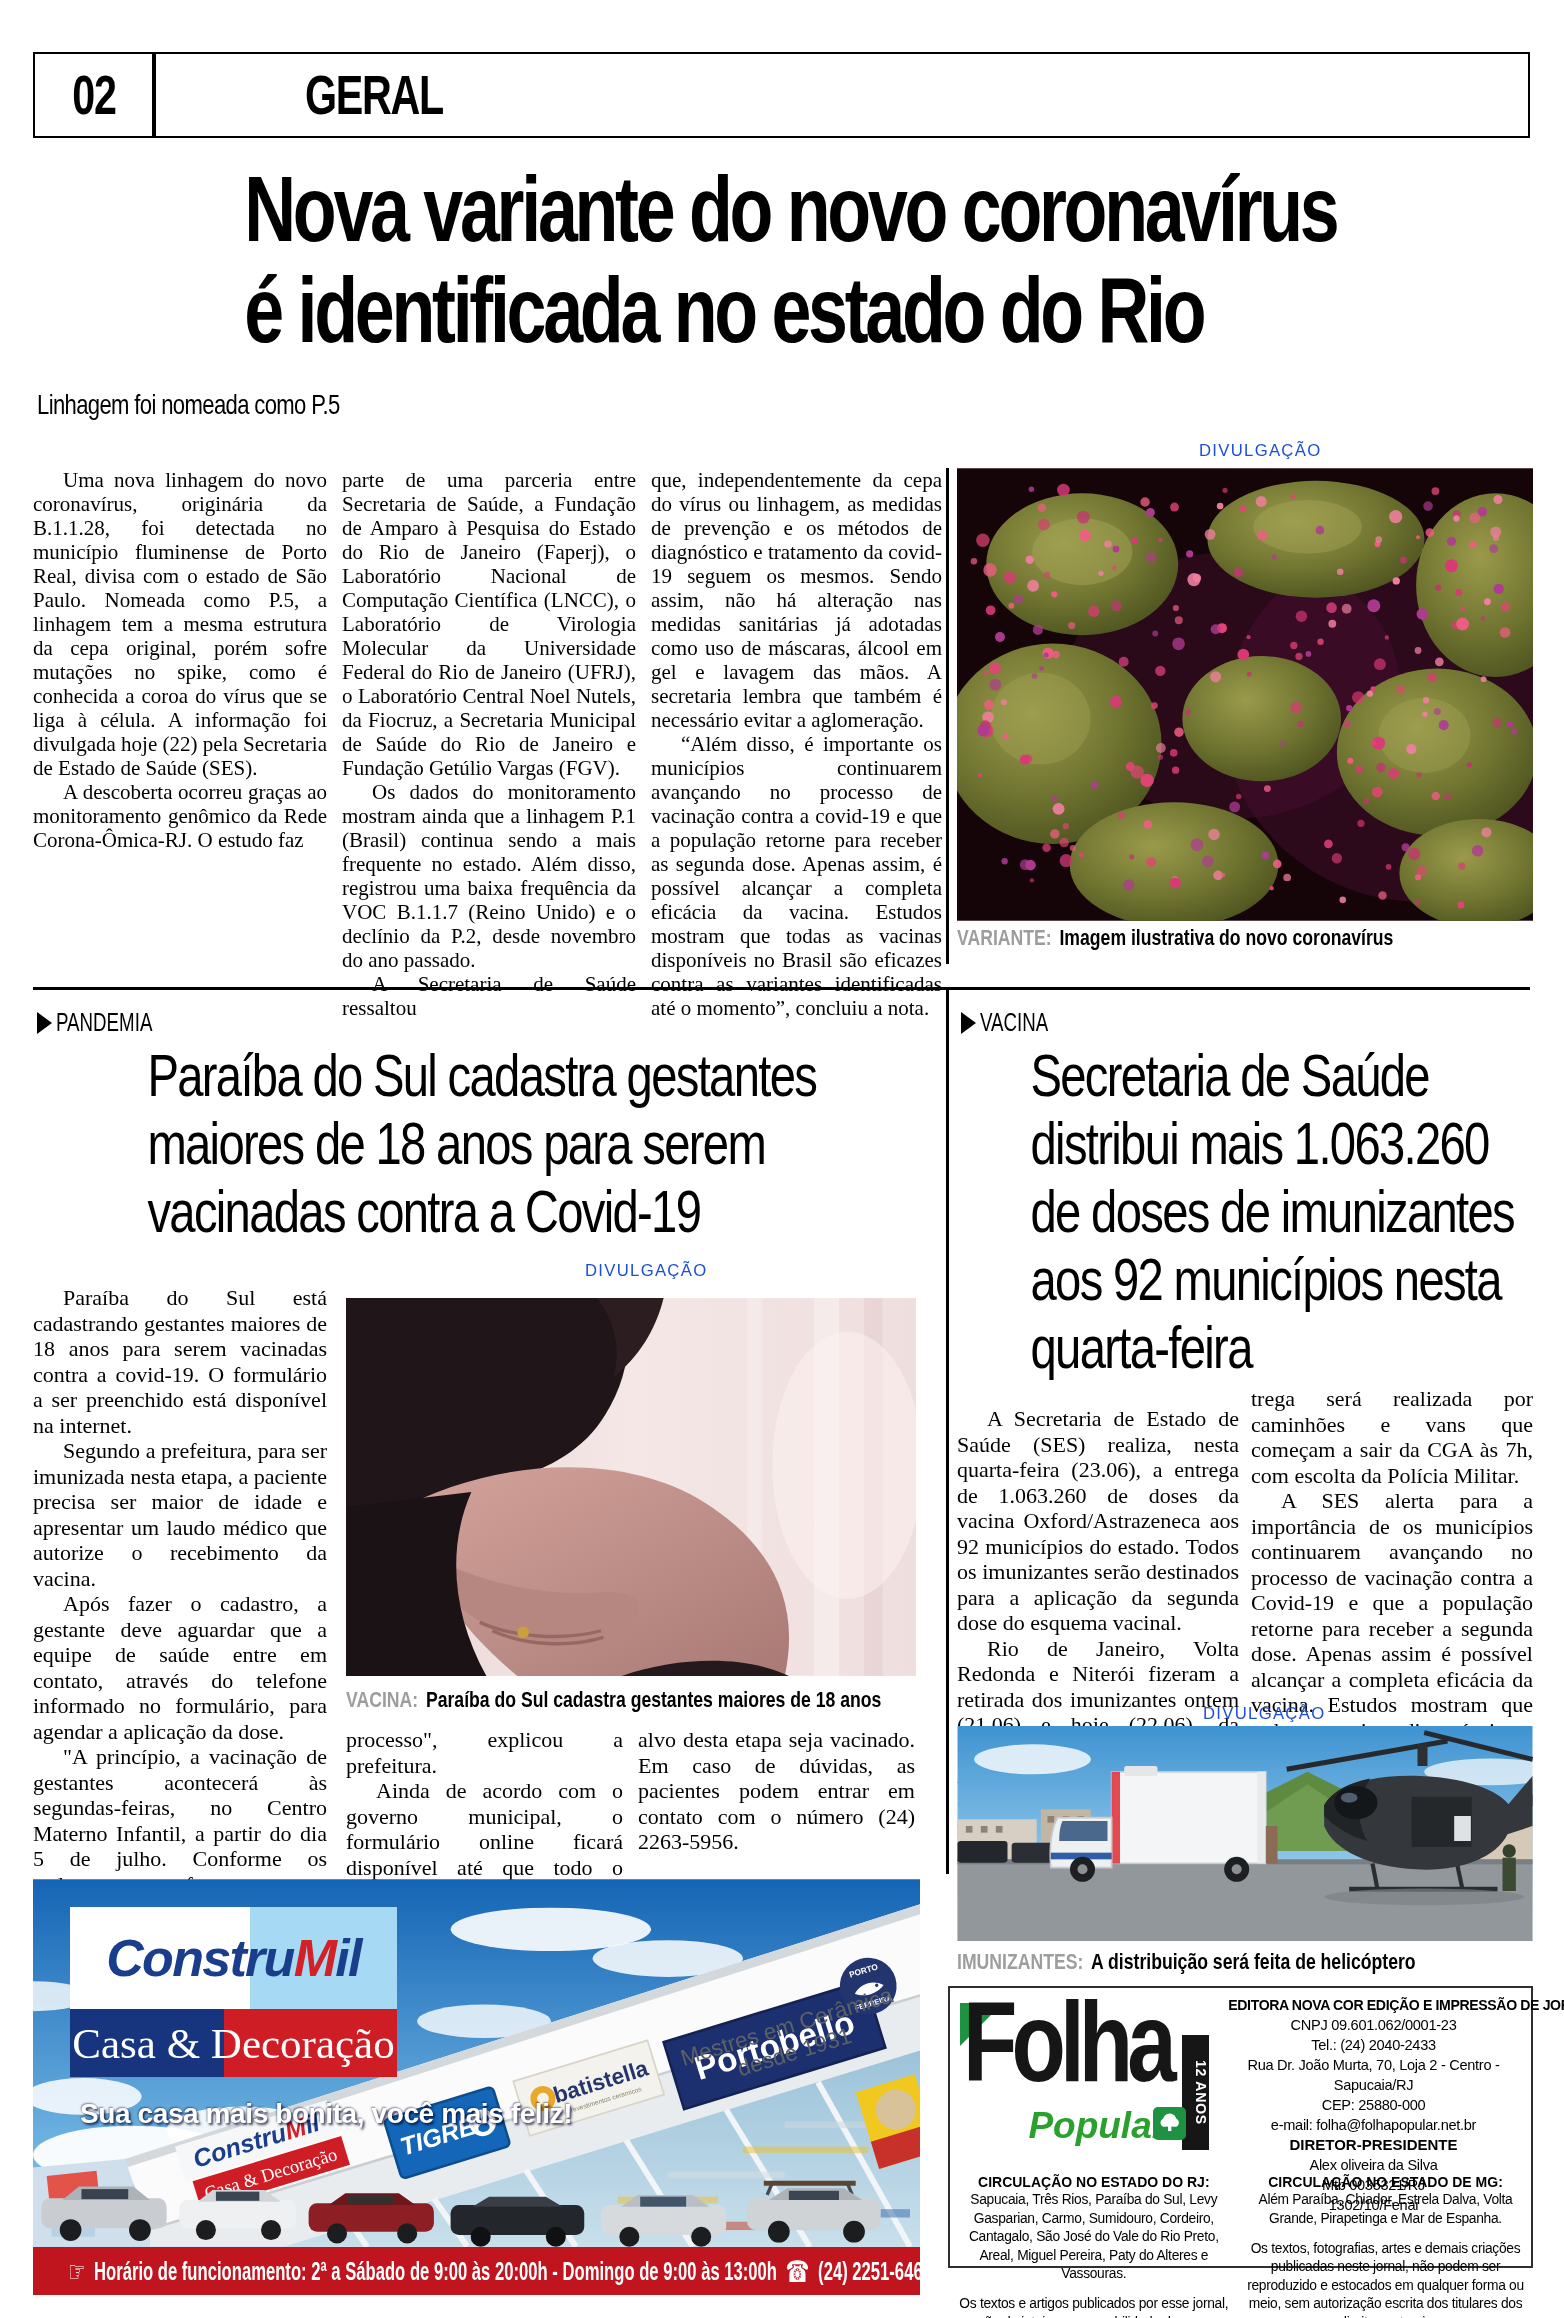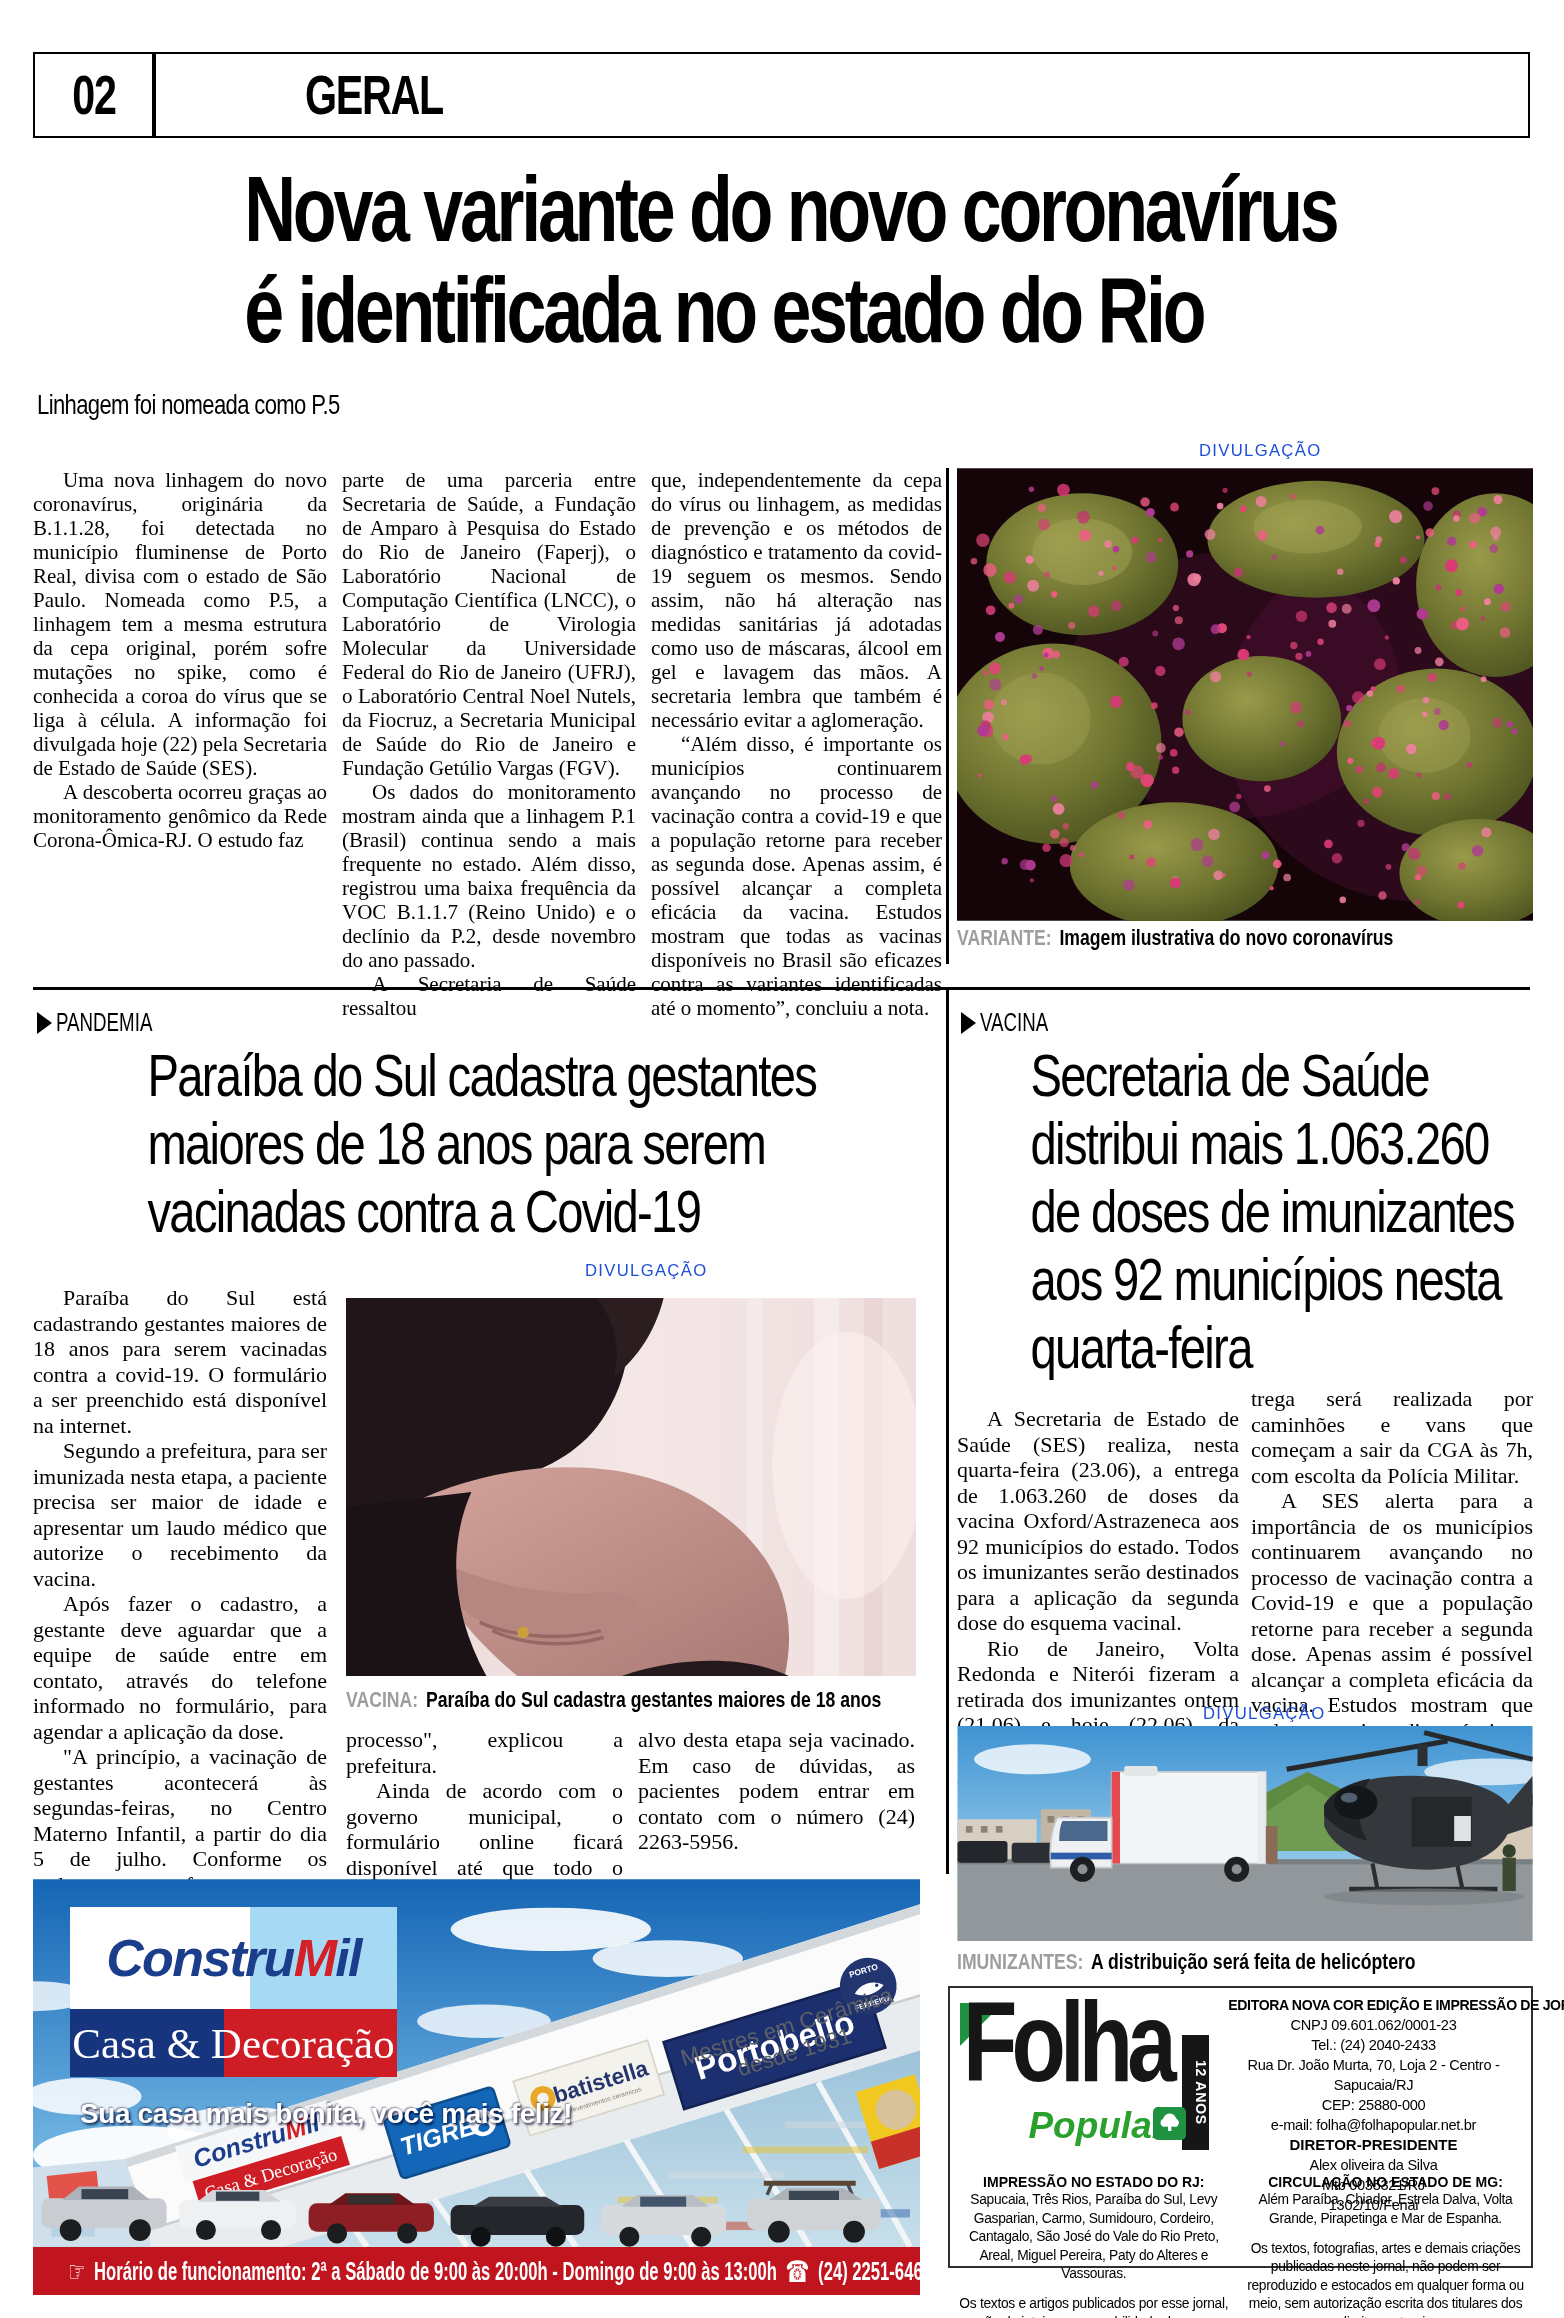--- a/index.html
+++ b/index.html
@@ -708,21 +708,21 @@
           <p>e-mail: folha@folhapopular.net.br</p>
         </div>
       <div class="ed-dir-title">DIRETOR-PRESIDENTE</div>
       <div>
           <p>Alex oliveira da Silva</p>
           <p>Mtb 0035321/RJ</p>
           <p>1302/10/Fenai</p>
         </div>
     </div>
     <div class="circ" style="left:3.3px;top:185px;width:281px;">
-      <div class="circ-title">IMPRESSÃO NO ESTADO DO RJ:</div>
+      <div class="circ-title">CIRCULAÇÃO NO ESTADO DO RJ:</div>
       <p>Sapucaia, Três Rios, Paraíba do Sul, Levy Gasparian, Carmo, Sumidouro, Cordeiro, Cantagalo, São José do Vale do Rio Preto, Areal, Miguel Pereira, Paty do Alteres e Vassouras.</p>
       <p class="note">Os textos e artigos publicados por esse jornal, são de inteira responsabilidade de seus autores.</p>
     </div>
     <div class="circ" style="left:291px;top:185px;width:289px;">
       <div class="circ-title">CIRCULAÇÃO NO ESTADO DE MG:</div>
       <p>Além Paraíba, Chiador, Estrela Dalva, Volta Grande, Pirapetinga e Mar de Espanha.</p>
       <p class="note">Os textos, fotografias, artes e demais criações publicadas neste jornal, não podem ser reproduzido e estocados em qualquer forma ou meio, sem autorização escrita dos titulares dos direitos autorais</p>
     </div>
   </div>
 

